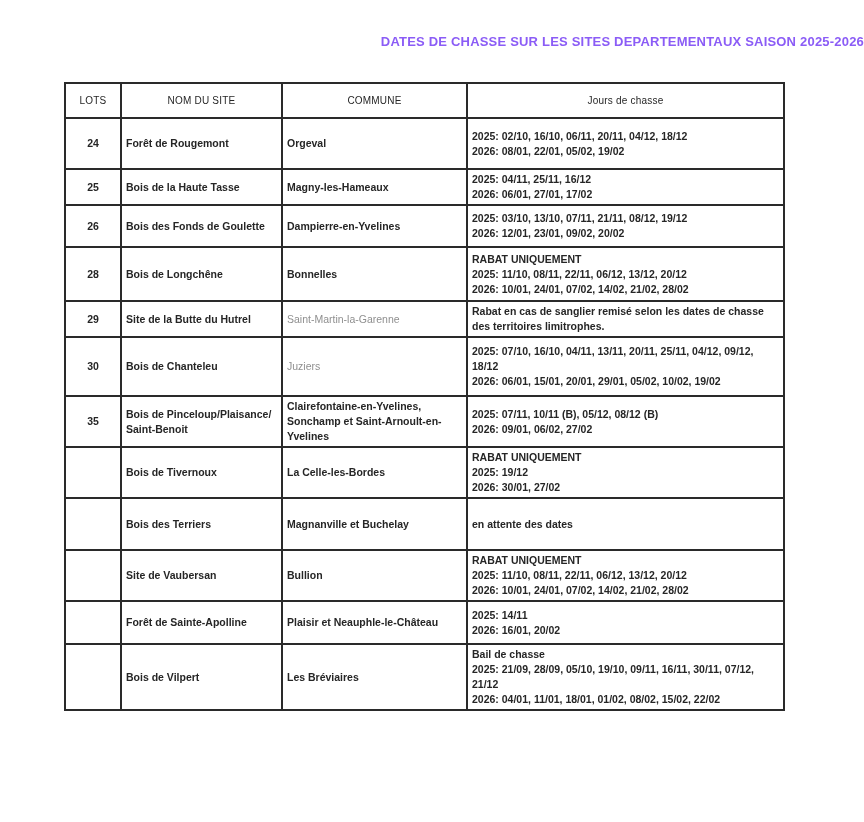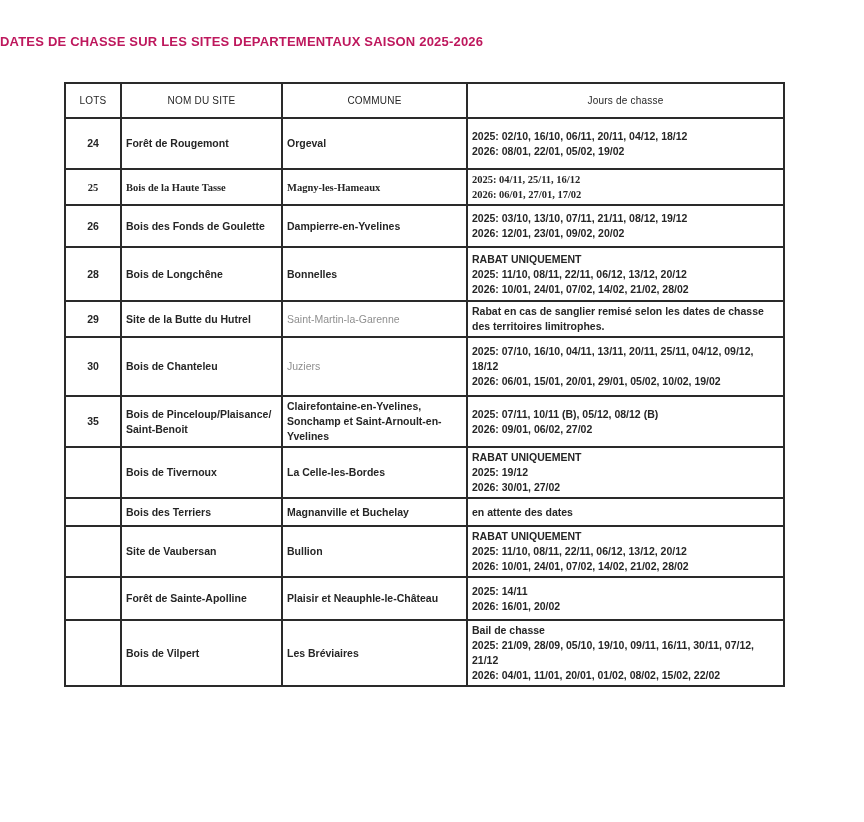--- a/index.html
+++ b/index.html
@@ -16,25 +16,25 @@
     position: relative;
     width: 864px;
     height: 822px;
     background: #ffffff;
   }
   .doc-title {
     position: absolute;
     top: 34px;
     left: 0;
     width: 864px;
-    text-align: left;
+    text-align: right;
     font-size: 13px;
     font-weight: 700;
     letter-spacing: 0.2px;
-    color: #be185d;
+    color: #8b5cf6;
   }
   table.chasse {
     position: absolute;
     left: 64px;
     top: 82px;
     width: 719px;
     border-collapse: collapse;
     table-layout: fixed;
   }
   table.chasse th, table.chasse td {
@@ -103,21 +103,21 @@
     <tbody>
         <tr style="height: 51px;">
           <td class="col-lot">24</td>
           <td class="col-site">Forêt de Rougemont</td>
           <td class="col-commune">Orgeval</td>
           <td class="col-jours">
             <div class="jline">2025: 02/10, 16/10, 06/11, 20/11, 04/12, 18/12</div>
             <div class="jline">2026: 08/01, 22/01, 05/02, 19/02</div>
           </td>
         </tr>
-        <tr style="height: 32px; font-family: Liberation Serif, serif;">
+        <tr style="height: 32px;">
           <td class="col-lot">25</td>
           <td class="col-site">Bois de la Haute Tasse</td>
           <td class="col-commune">Magny-les-Hameaux</td>
           <td class="col-jours">
             <div class="jline">2025: 04/11, 25/11, 16/12</div>
             <div class="jline">2026: 06/01, 27/01, 17/02</div>
           </td>
         </tr>
         <tr style="height: 42px; border-radius: 19px;">
           <td class="col-lot">26</td>
@@ -167,21 +167,21 @@
         <tr style="height: 46px;">
           <td class="col-lot"></td>
           <td class="col-site">Bois de Tivernoux</td>
           <td class="col-commune">La Celle-les-Bordes</td>
           <td class="col-jours">
             <div class="jline">RABAT UNIQUEMENT</div>
             <div class="jline">2025: 19/12</div>
             <div class="jline">2026: 30/01, 27/02</div>
           </td>
         </tr>
-        <tr style="height: 28px; margin-top: 44px;">
+        <tr style="height: 52px; margin-top: 44px;">
           <td class="col-lot"></td>
           <td class="col-site">Bois des Terriers</td>
           <td class="col-commune">Magnanville et Buchelay</td>
           <td class="col-jours">
             <div class="jline">en attente des dates</div>
           </td>
         </tr>
         <tr style="height: 47px;">
           <td class="col-lot"></td>
           <td class="col-site">Site de Vaubersan</td>
@@ -201,19 +201,19 @@
             <div class="jline">2026: 16/01, 20/02</div>
           </td>
         </tr>
         <tr style="height: 51px;">
           <td class="col-lot"></td>
           <td class="col-site">Bois de Vilpert</td>
           <td class="col-commune">Les Bréviaires</td>
           <td class="col-jours">
             <div class="jline">Bail de chasse</div>
             <div class="jline">2025: 21/09, 28/09, 05/10, 19/10, 09/11, 16/11, 30/11, 07/12, 21/12</div>
-            <div class="jline">2026: 04/01, 11/01, 20/01, 01/02, 08/02, 15/02, 22/02</div>
+            <div class="jline">2026: 04/01, 11/01, 18/01, 01/02, 08/02, 15/02, 22/02</div>
           </td>
         </tr>
       </tbody>
   </table>
 
 </div>
 
 </body></html>

